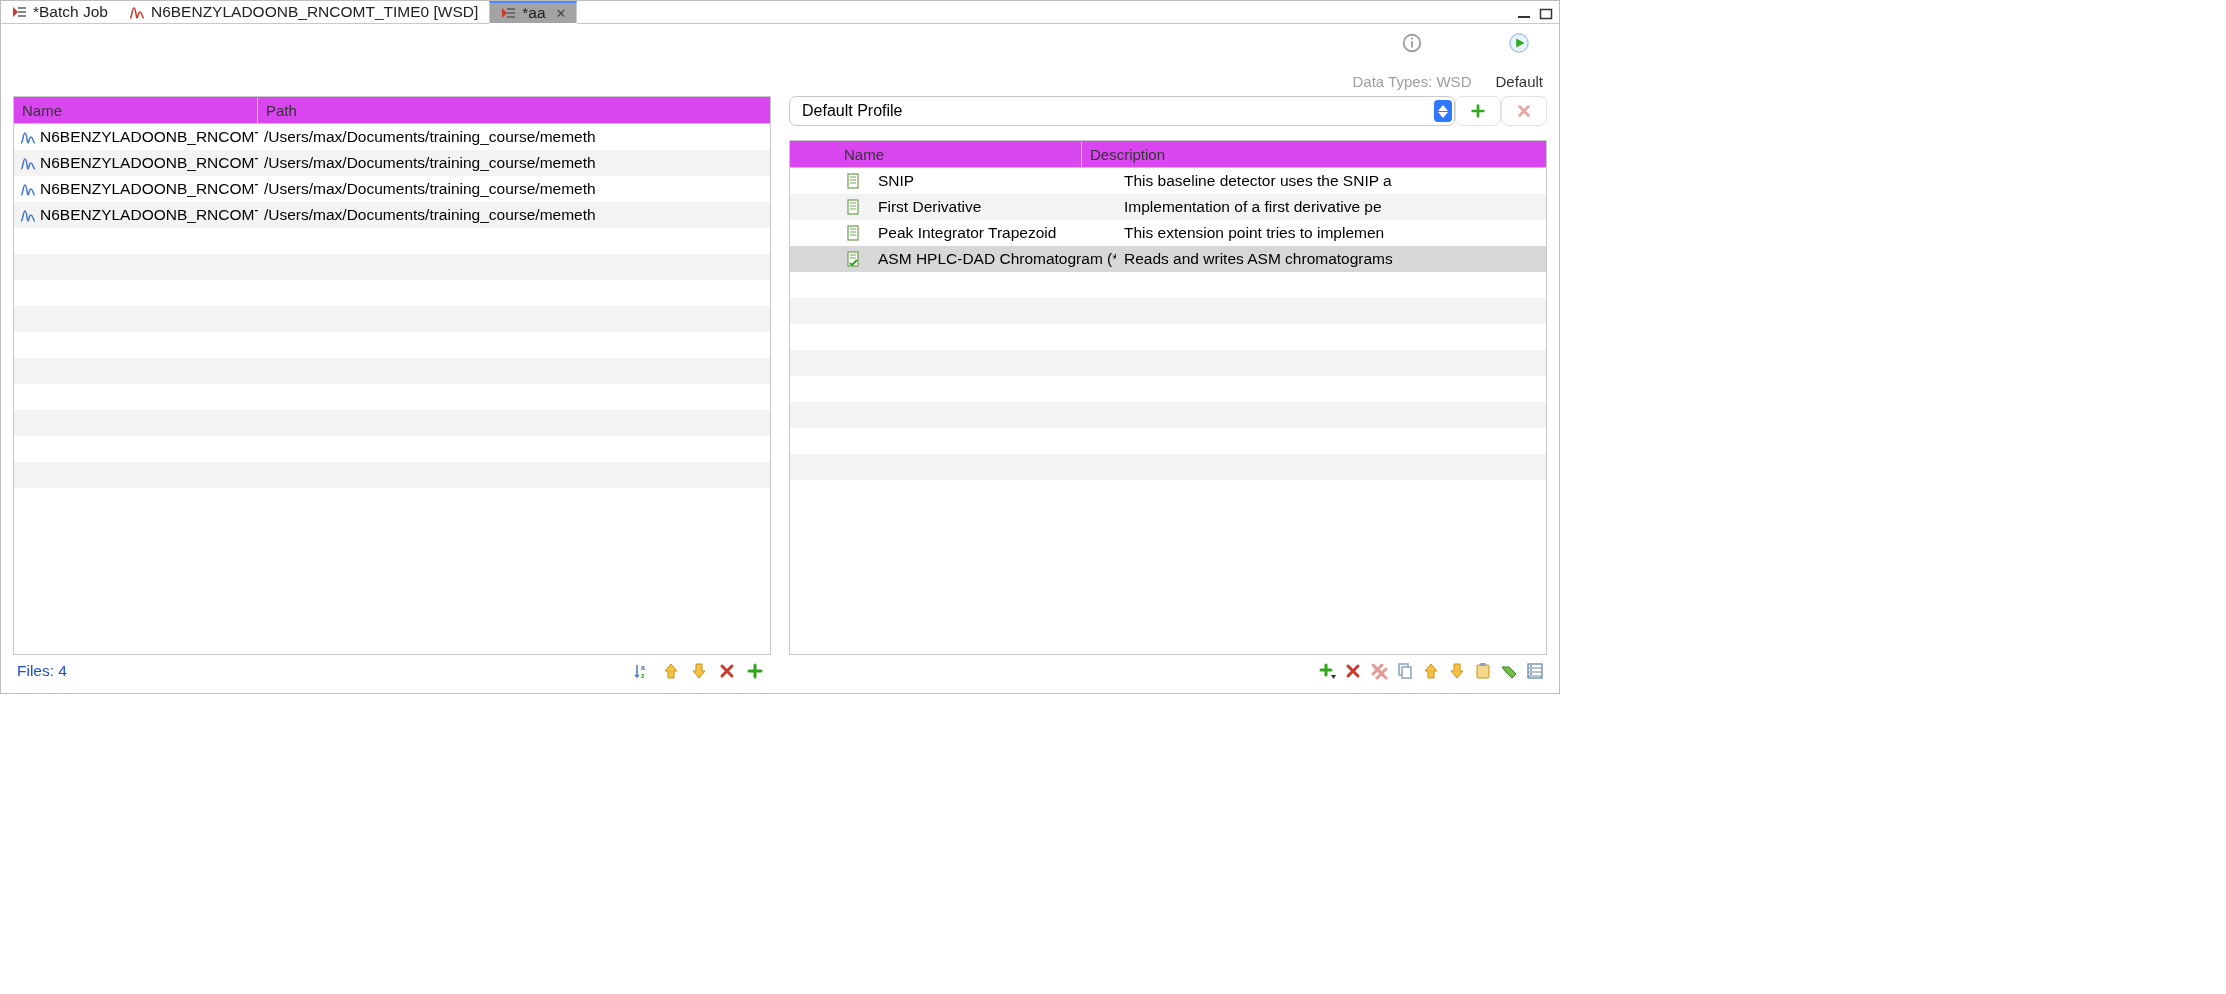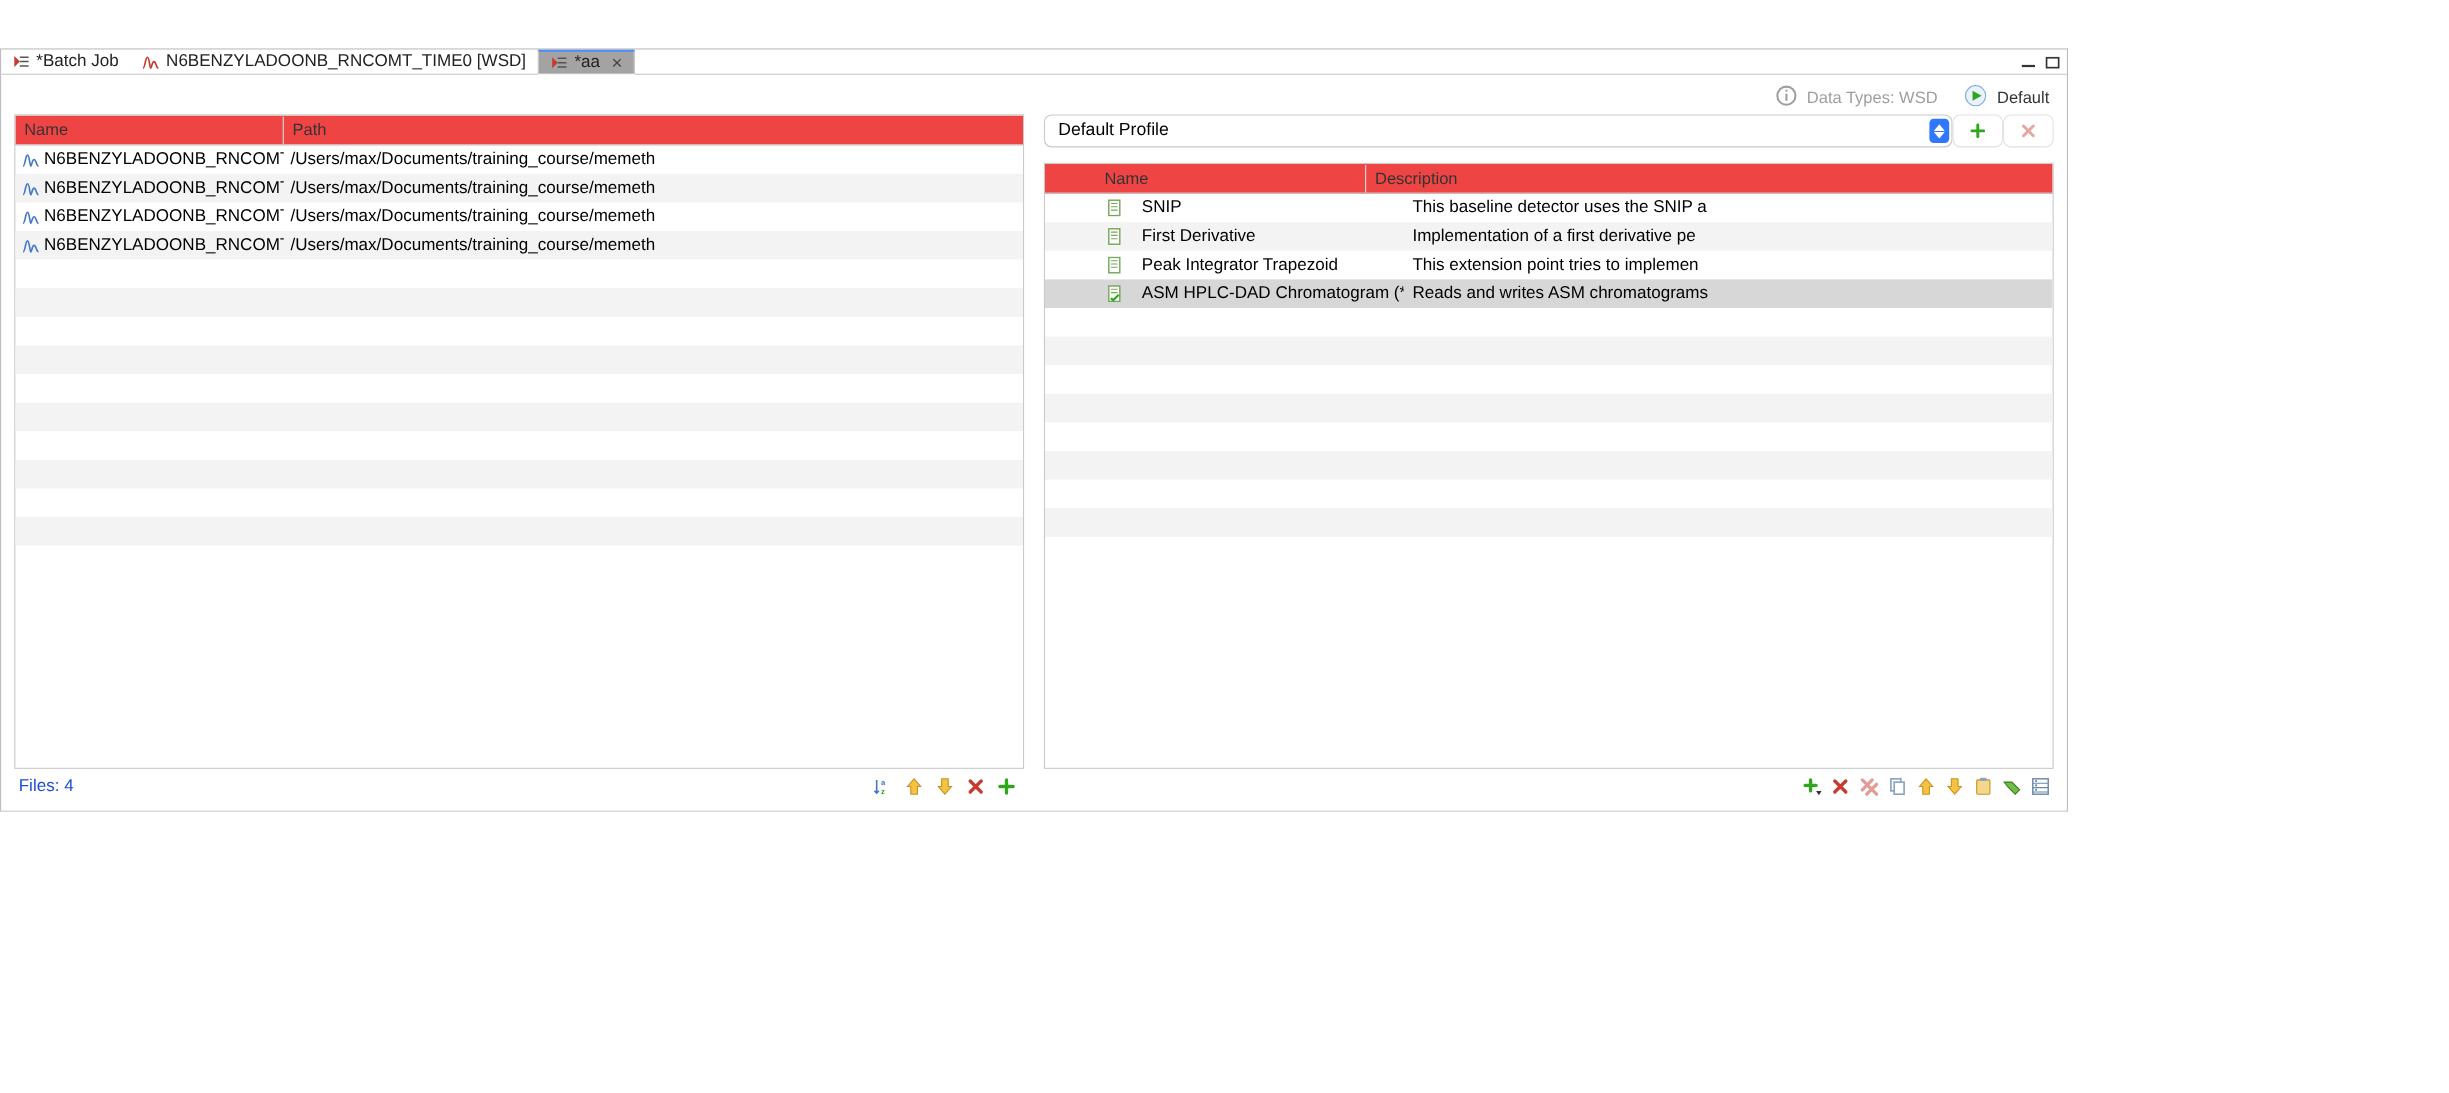--- a/index.html
+++ b/index.html
@@ -4,28 +4,27 @@
 <style>
   * { box-sizing: border-box; }
   html, body {
     margin: 0; padding: 0;
     font-family: -apple-system, "Helvetica Neue", Arial, sans-serif;
     font-size: 15.5px;
     color: #000;
     background: #fff;
   }
   .window {
-    width: 1880px;
+    width: 1560px;
     height: 694px;
     border: 1px solid #bdbdbd;
     position: relative;
     overflow: hidden;
     display: flex;
     flex-direction: column;
-    margin-top: 44px;
   }
 
   
   .tabbar {
     height: 23px;
     display: flex;
     align-items: stretch;
     border-bottom: 1px solid #c9c9c9;
     position: relative;
   }
@@ -65,21 +64,21 @@
   .header-toolbar {
     display: flex;
     justify-content: flex-end;
     align-items: flex-start;
     gap: 24px;
     padding: 8px 16px 6px 16px;
     color: #9e9e9e;
     font-size: 15px;
   }
   .htb-item {
-    display: flex; flex-direction: row; align-items: flex-end; gap: 8px;
+    display: flex; flex-direction: column; align-items: center; gap: 19px;
     color:#9e9e9e;
   }
   .htb-item.enabled { color:#333; }
   .htb-item .icon { width:22px; height:22px; }
 
   
   .main {
     flex: 1;
     display: flex;
     padding: 0 12px 8px 12px;
@@ -99,21 +98,21 @@
     flex: 1;
     overflow: hidden;
     display: flex;
     flex-direction: column;
   }
   .thead {
     display: flex;
     border-bottom: 1px solid #c9c9c9;
     height: 27px;
     align-items: center;
-    background: #ef4444;
+    background: #d946ef;
     font-size: 15px;
     color: #333;
   }
   .thead .col {
     padding: 4px 8px;
     border-right: 1px solid #dcdcdc;
     white-space: nowrap;
   }
   .thead .col:last-child { border-right: none; }
   .tbody {

